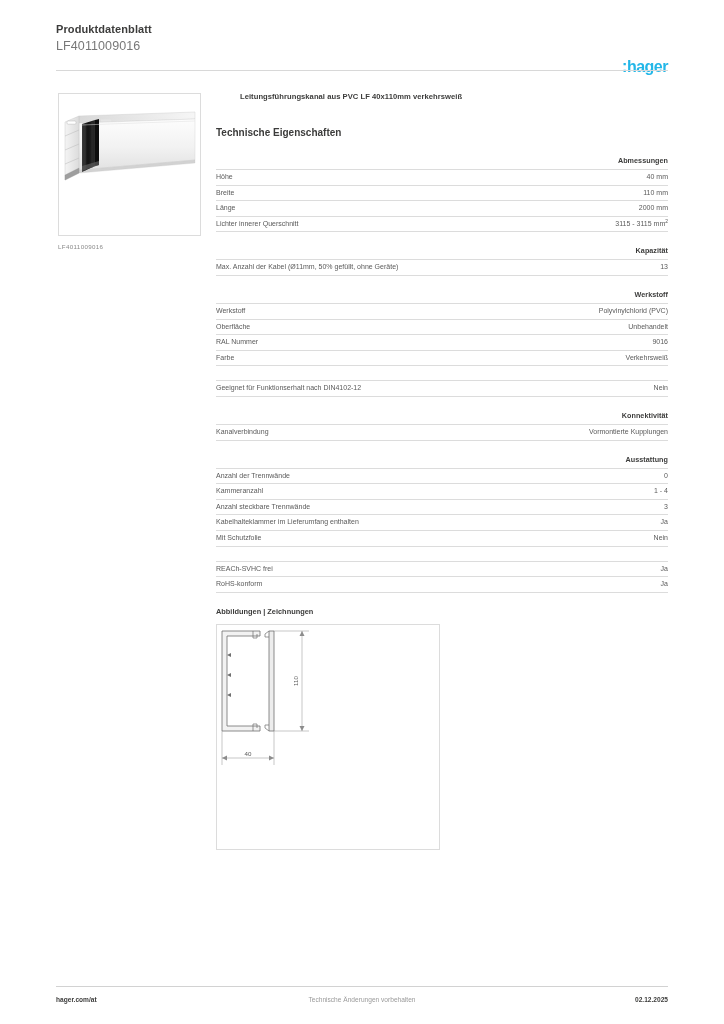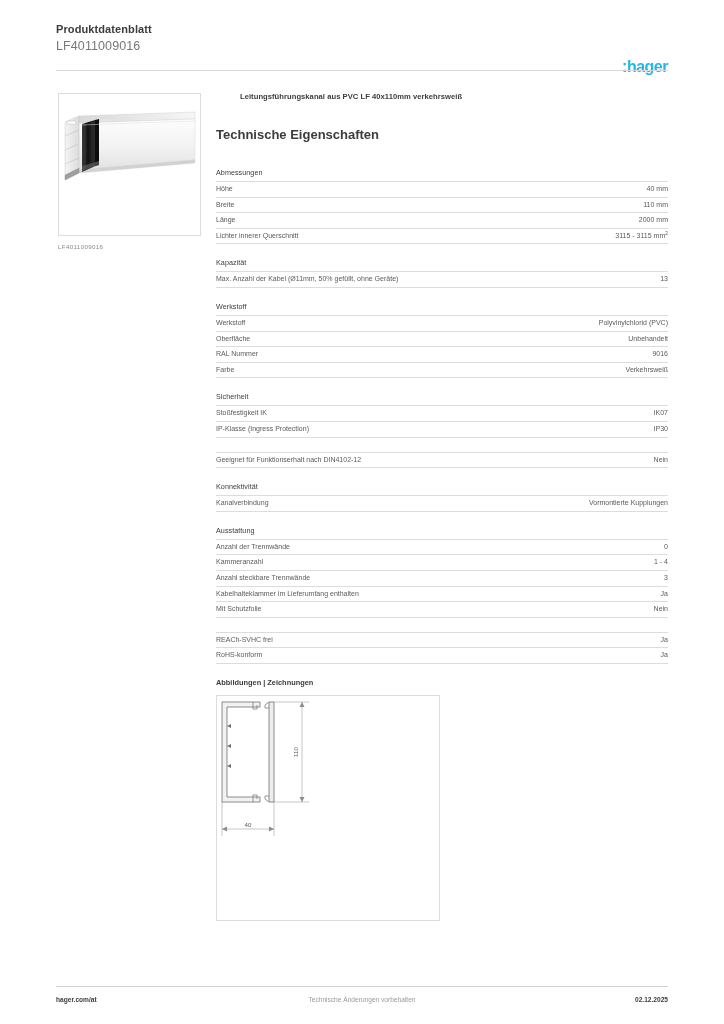--- a/index.html
+++ b/index.html
@@ -90,35 +90,36 @@
   }
   #product-heading {
     font-size: 7.6px;
     font-weight: bold;
     color: #3c3c3b;
     letter-spacing: 0.05px;
     margin-bottom: 26px;
     padding-left: 24px;
   }
   #tech-props-title {
-    font-size: 13px;
-    font-weight: bold;
-    color: #3c3c3b;
-    margin-bottom: 26px;
+    font-size: 10px;
+    font-weight: bold;
+    color: #3c3c3b;
+    margin-bottom: 18px;
   }
 
   .spec-group {
     margin-bottom: 14px;
   }
   .group-title {
     font-size: 7.2px;
-    font-weight: normal;
+    font-weight: bold;
     color: #3c3c3b;
     padding-bottom: 4px;
     letter-spacing: 0.05px;
+    text-align: right;
   }
   .spec-row {
     display: flex;
     justify-content: space-between;
     align-items: baseline;
     border-top: 1px solid #dcdcdc;
     height: 14.6px;
     line-height: 14.6px;
     font-size: 7px;
     color: #5a5a5a;
@@ -310,31 +311,20 @@
         <div class="spec-row">
           <span class="spec-label">RAL Nummer</span>
           <span class="spec-value"><span>9016</span></span>
         </div>
         <div class="spec-row">
           <span class="spec-label">Farbe</span>
           <span class="spec-value"><span>Verkehrsweiß</span></span>
         </div>
       </div>
       <div class="spec-group">
-        <div class="group-title">Sicherheit</div>
-        <div class="spec-row">
-          <span class="spec-label">Stoßfestigkeit IK</span>
-          <span class="spec-value"><span>IK07</span></span>
-        </div>
-        <div class="spec-row">
-          <span class="spec-label">IP-Klasse (Ingress Protection)</span>
-          <span class="spec-value"><span>IP30</span></span>
-        </div>
-      </div>
-      <div class="spec-group">
         <div class="spec-row">
           <span class="spec-label">Geeignet für Funktionserhalt nach DIN4102-12</span>
           <span class="spec-value"><span>Nein</span></span>
         </div>
       </div>
       <div class="spec-group">
         <div class="group-title">Konnektivität</div>
         <div class="spec-row">
           <span class="spec-label">Kanalverbindung</span>
           <span class="spec-value"><span>Vormontierte Kupplungen</span></span>

